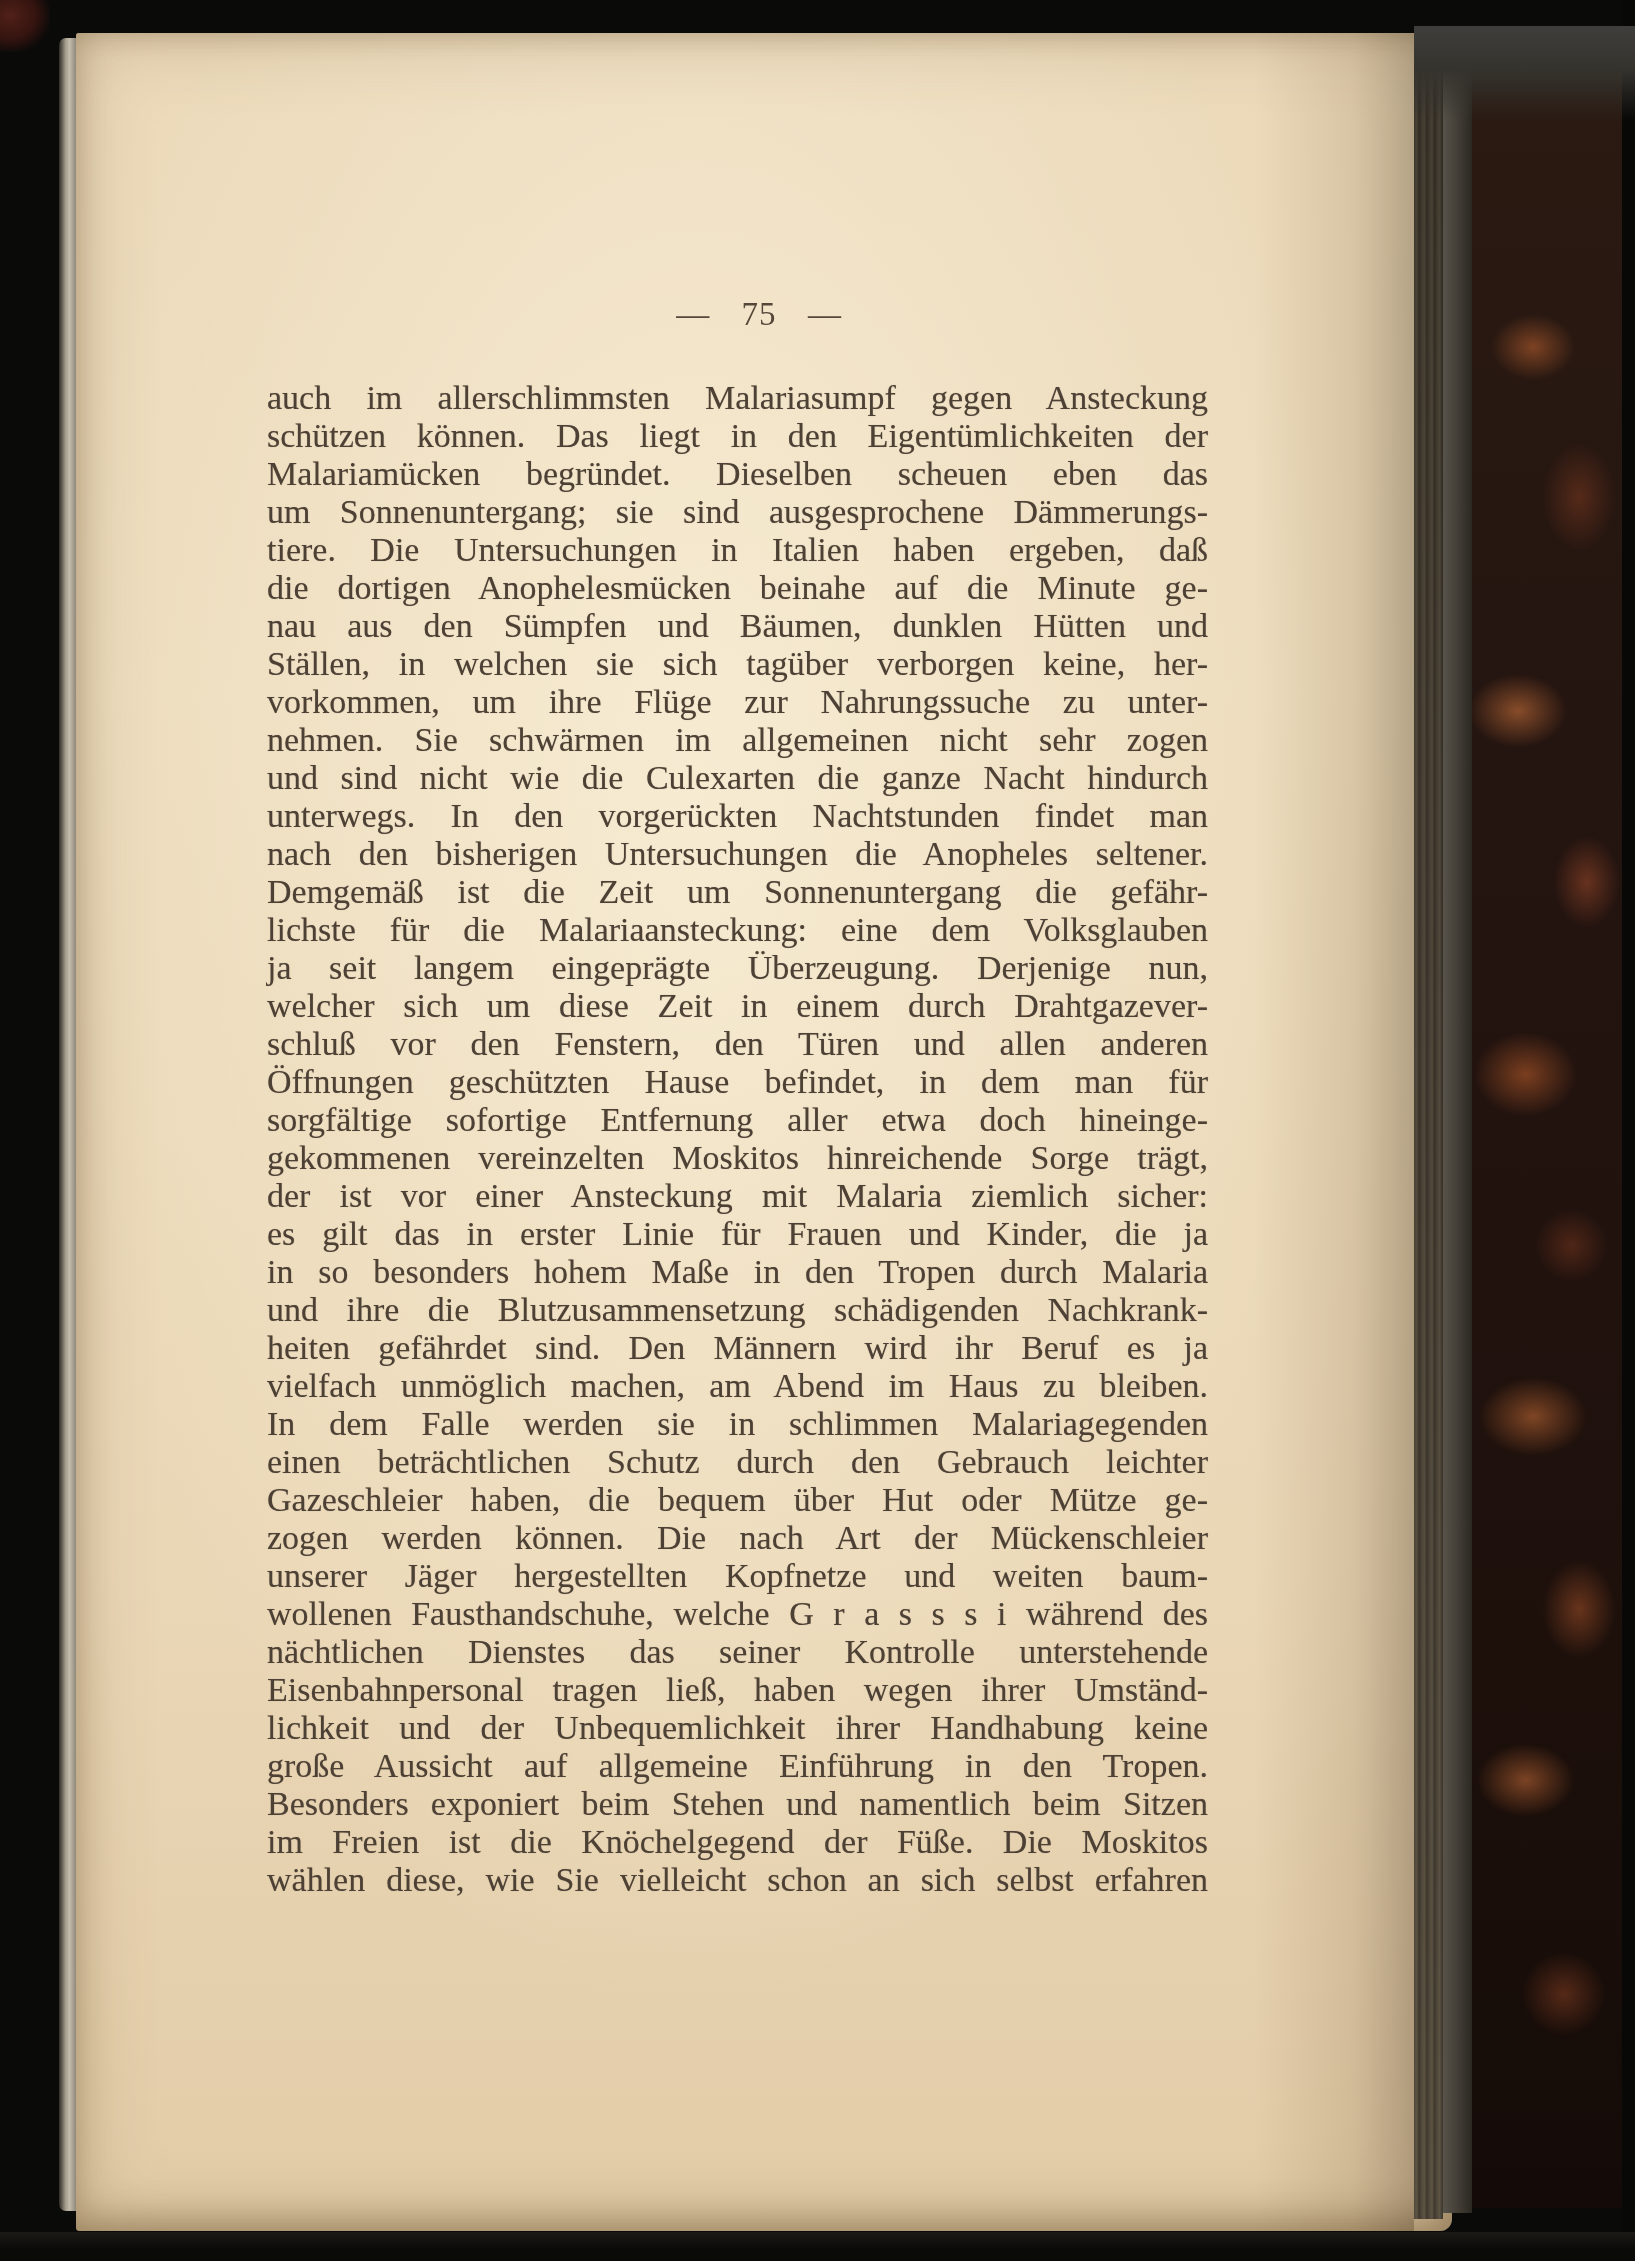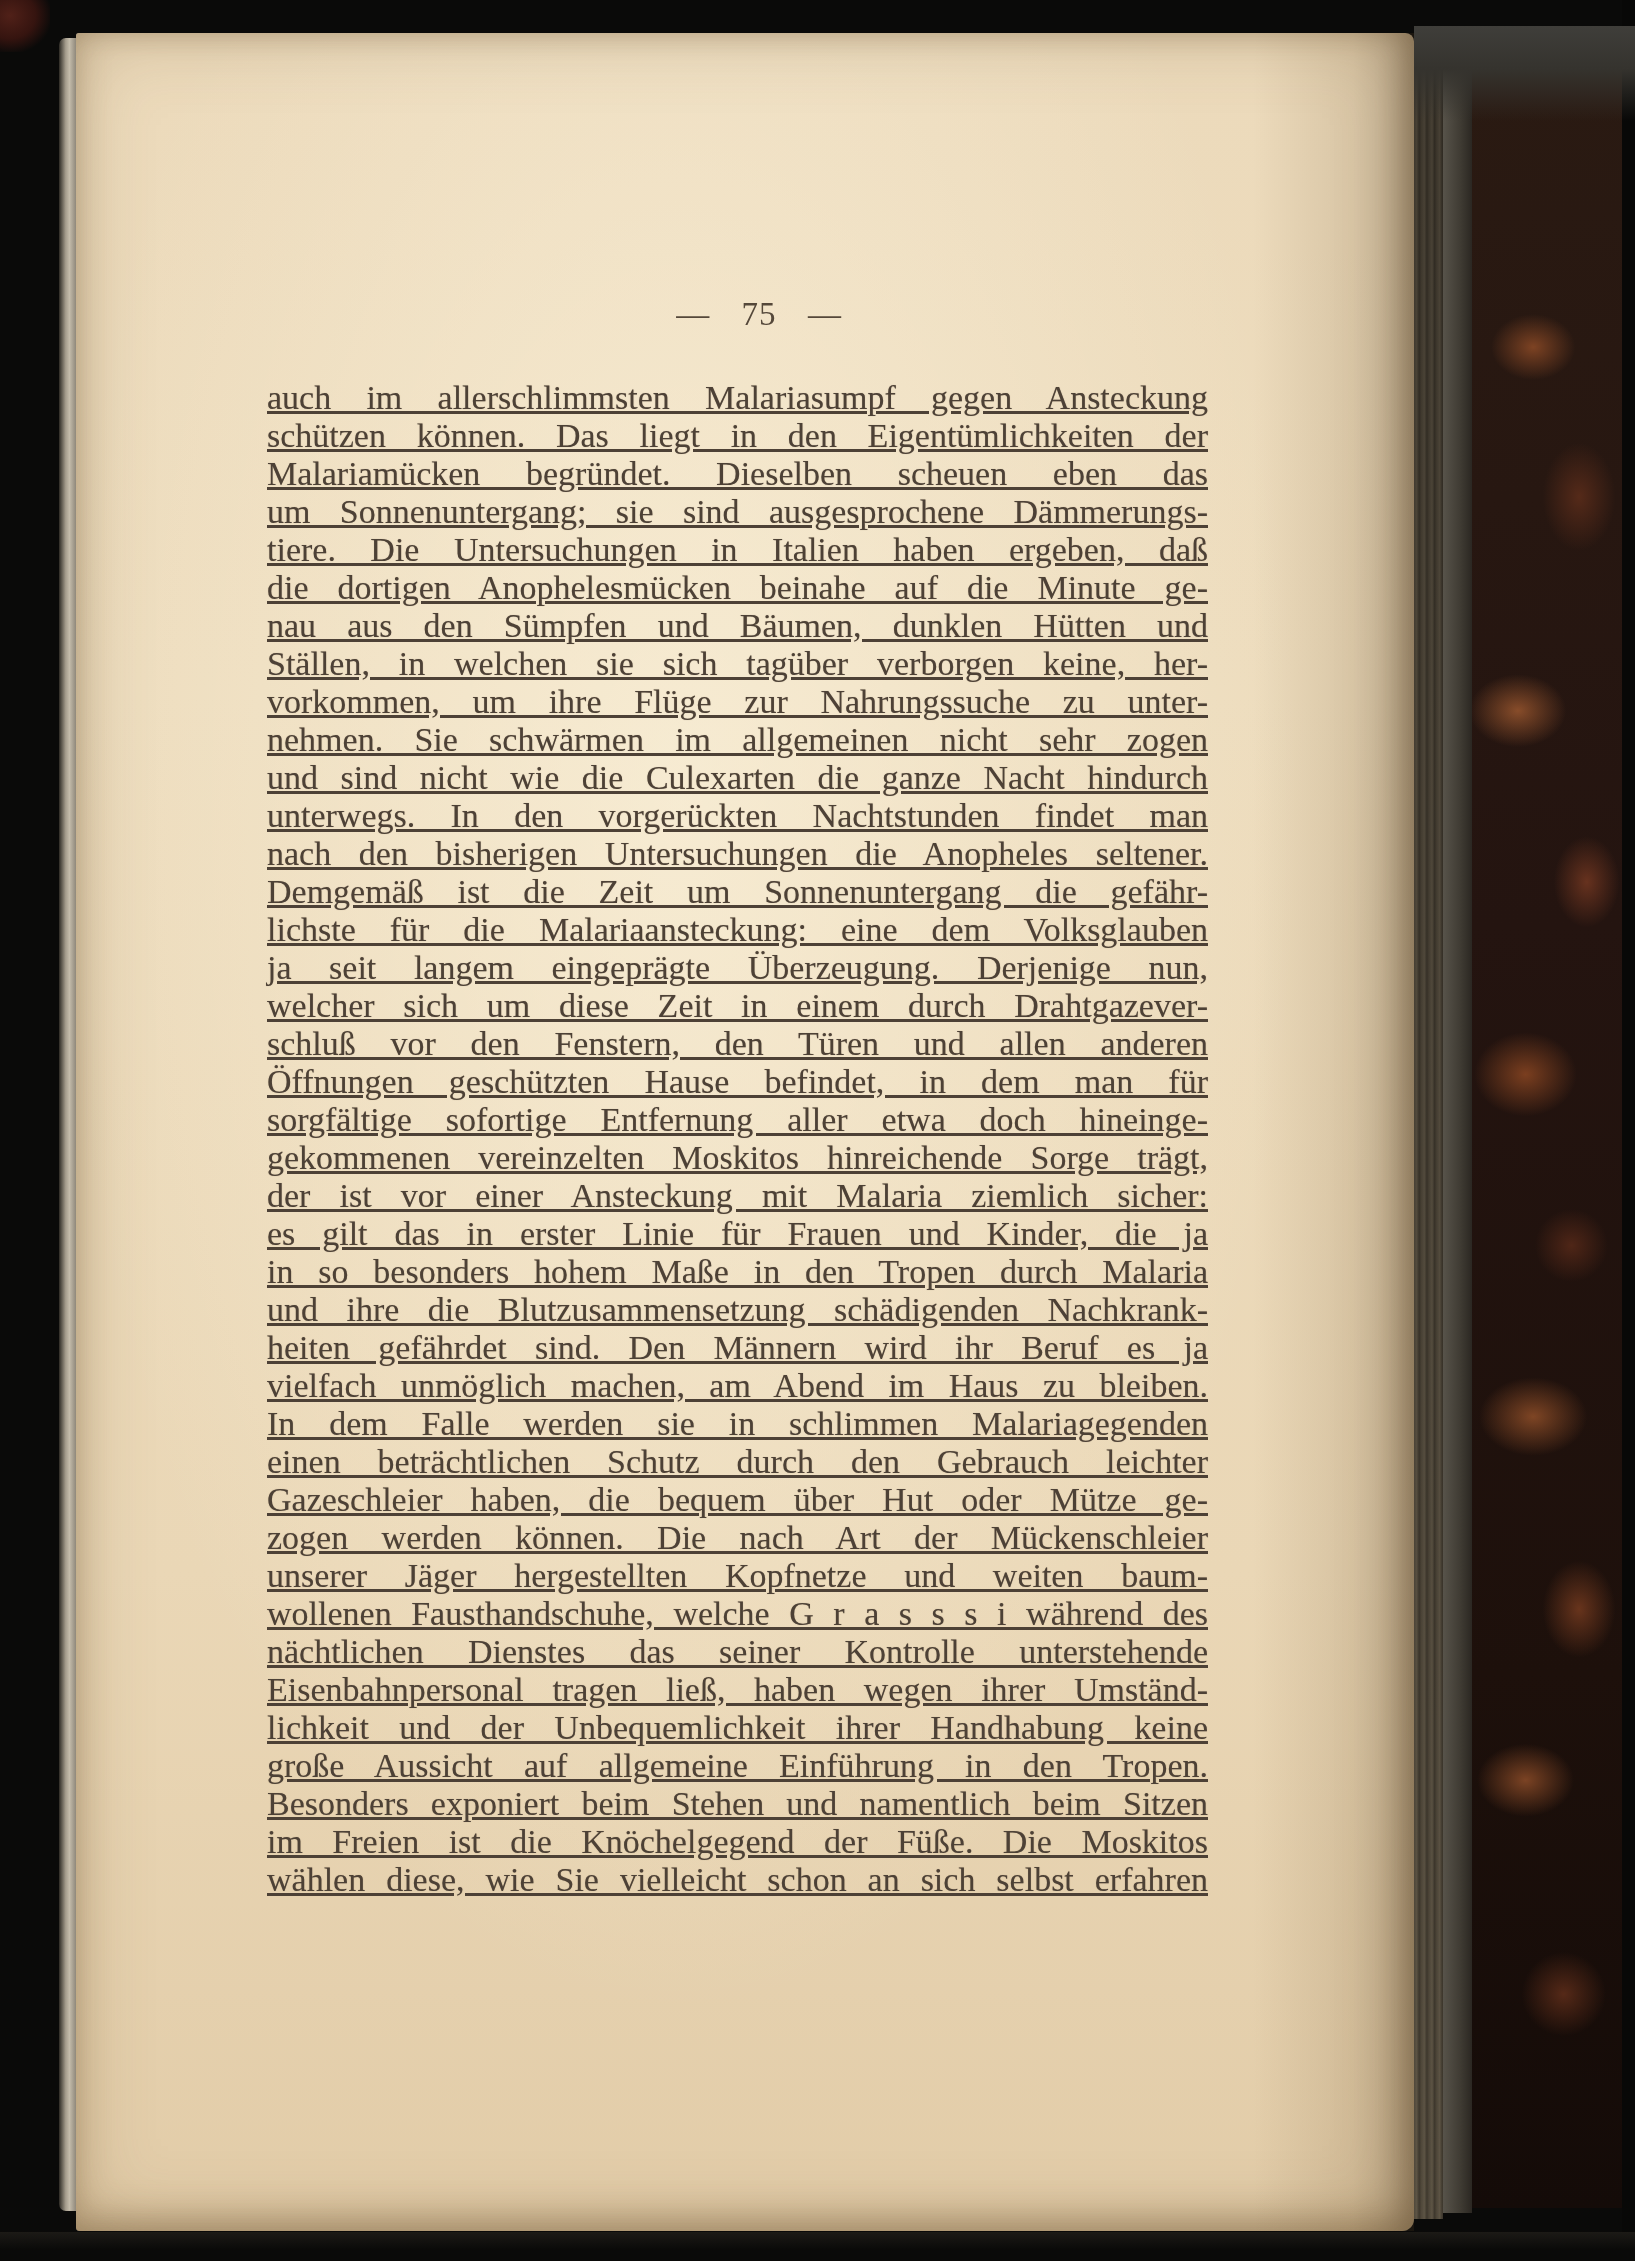--- a/index.html
+++ b/index.html
@@ -42,20 +42,21 @@
     left: 76px; top: 33px;
     width: 1338px; height: 2198px;
     background:
       radial-gradient(ellipse at 45% 35%, rgba(255,248,228,0.55) 0%, rgba(255,248,228,0) 60%),
       linear-gradient(180deg, #ecdabb 0%, #eddcbd 30%, #ead7b6 70%, #e2cca8 100%);
     box-shadow:
       inset 0 0 77px rgba(120, 92, 52, 0.30),
       inset -12px 0 26px rgba(90, 68, 38, 0.25),
       inset 0 -15.5px 34px rgba(100, 76, 42, 0.28);
     border-radius: 2.6px 8.6px 12px 3.4px;
+    padding-left: 38px;
   }
   
   .page-curl {
     position: absolute;
     left: 1253px; top: 33px;
     width: 161px; height: 2198px;
     background: linear-gradient(90deg, rgba(0,0,0,0) 0%, rgba(112,86,50,0.16) 62%, rgba(66,48,26,0.30) 100%);
     pointer-events: none;
   }
   
@@ -132,21 +133,20 @@
     line-height: 38px;
     color: #4d4136;
     text-shadow: 0 0 0.9px rgba(86, 66, 44, 0.4);
   }
   .text-line {
     text-align: justify;
     text-align-last: justify;
     white-space: normal;
     height: 38px;
     overflow: visible;
-    text-decoration: underline;
   }
 </style>
 </head>
 <body>
 
 <div class="photo">
 
   <div class="left-edge"></div>
 
   <div class="page">

